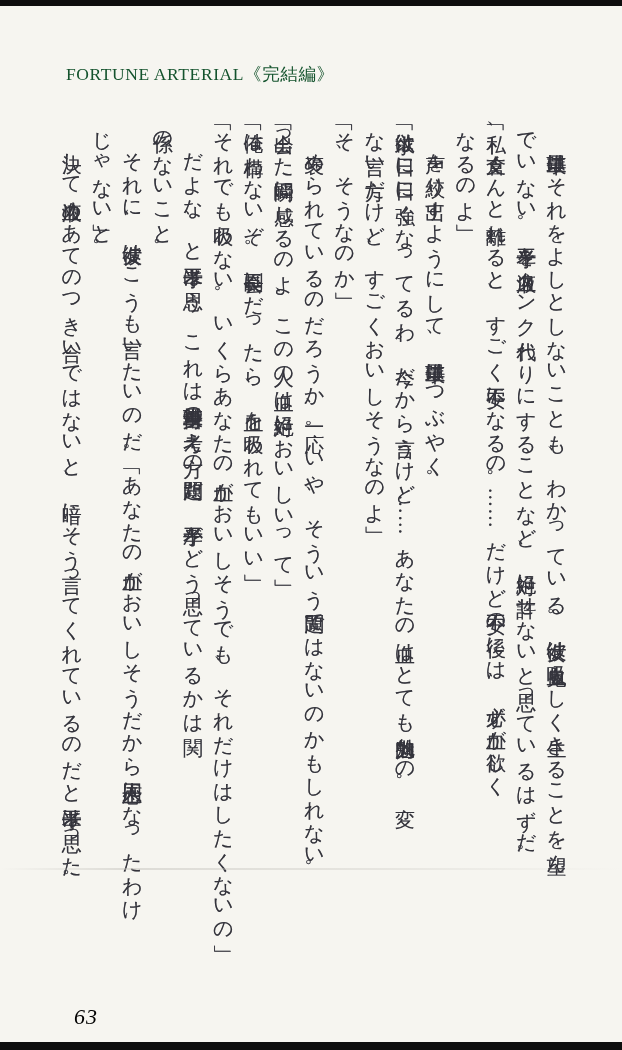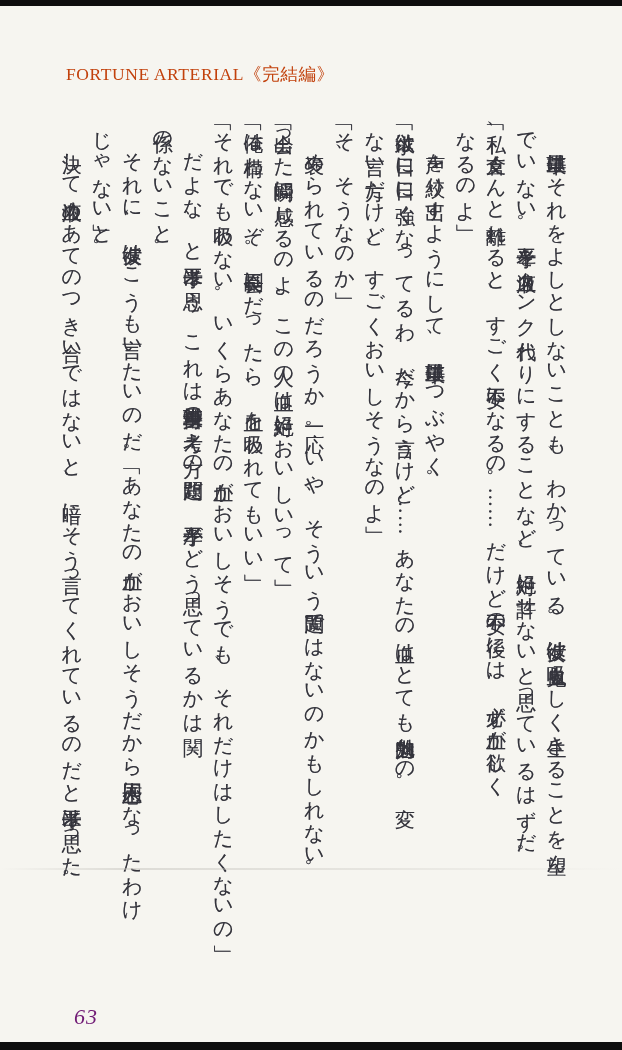--- a/index.html
+++ b/index.html
@@ -38,21 +38,21 @@
       rgba(190,188,182,0) 100%);
     pointer-events: none;
   }
 
   .running-head {
     position: absolute;
     top: 62px;
     left: 66px;
     font-size: 17.5px;
     letter-spacing: 0.6px;
-    color: #c2410c;
+    color: #14532d;
     white-space: nowrap;
   }
 
   .text-block {
     position: absolute;
     top: 118px;
     right: 50px;
     width: 516px;
     height: 892px;
     writing-mode: vertical-rl;
@@ -68,21 +68,21 @@
     margin: 0;
     white-space: nowrap;
   }
 
   .page-number {
     position: absolute;
     left: 74px;
     top: 1004px;
     font-size: 22px;
     font-style: italic;
-    color: #701a75;
+    color: #000000;
     letter-spacing: 1px;
   }
 </style>
 </head>
 <body>
 
 <div class="edge-band top"></div>
 
 <div class="running-head">FORTUNE ARTERIAL《完結編》</div>
 

